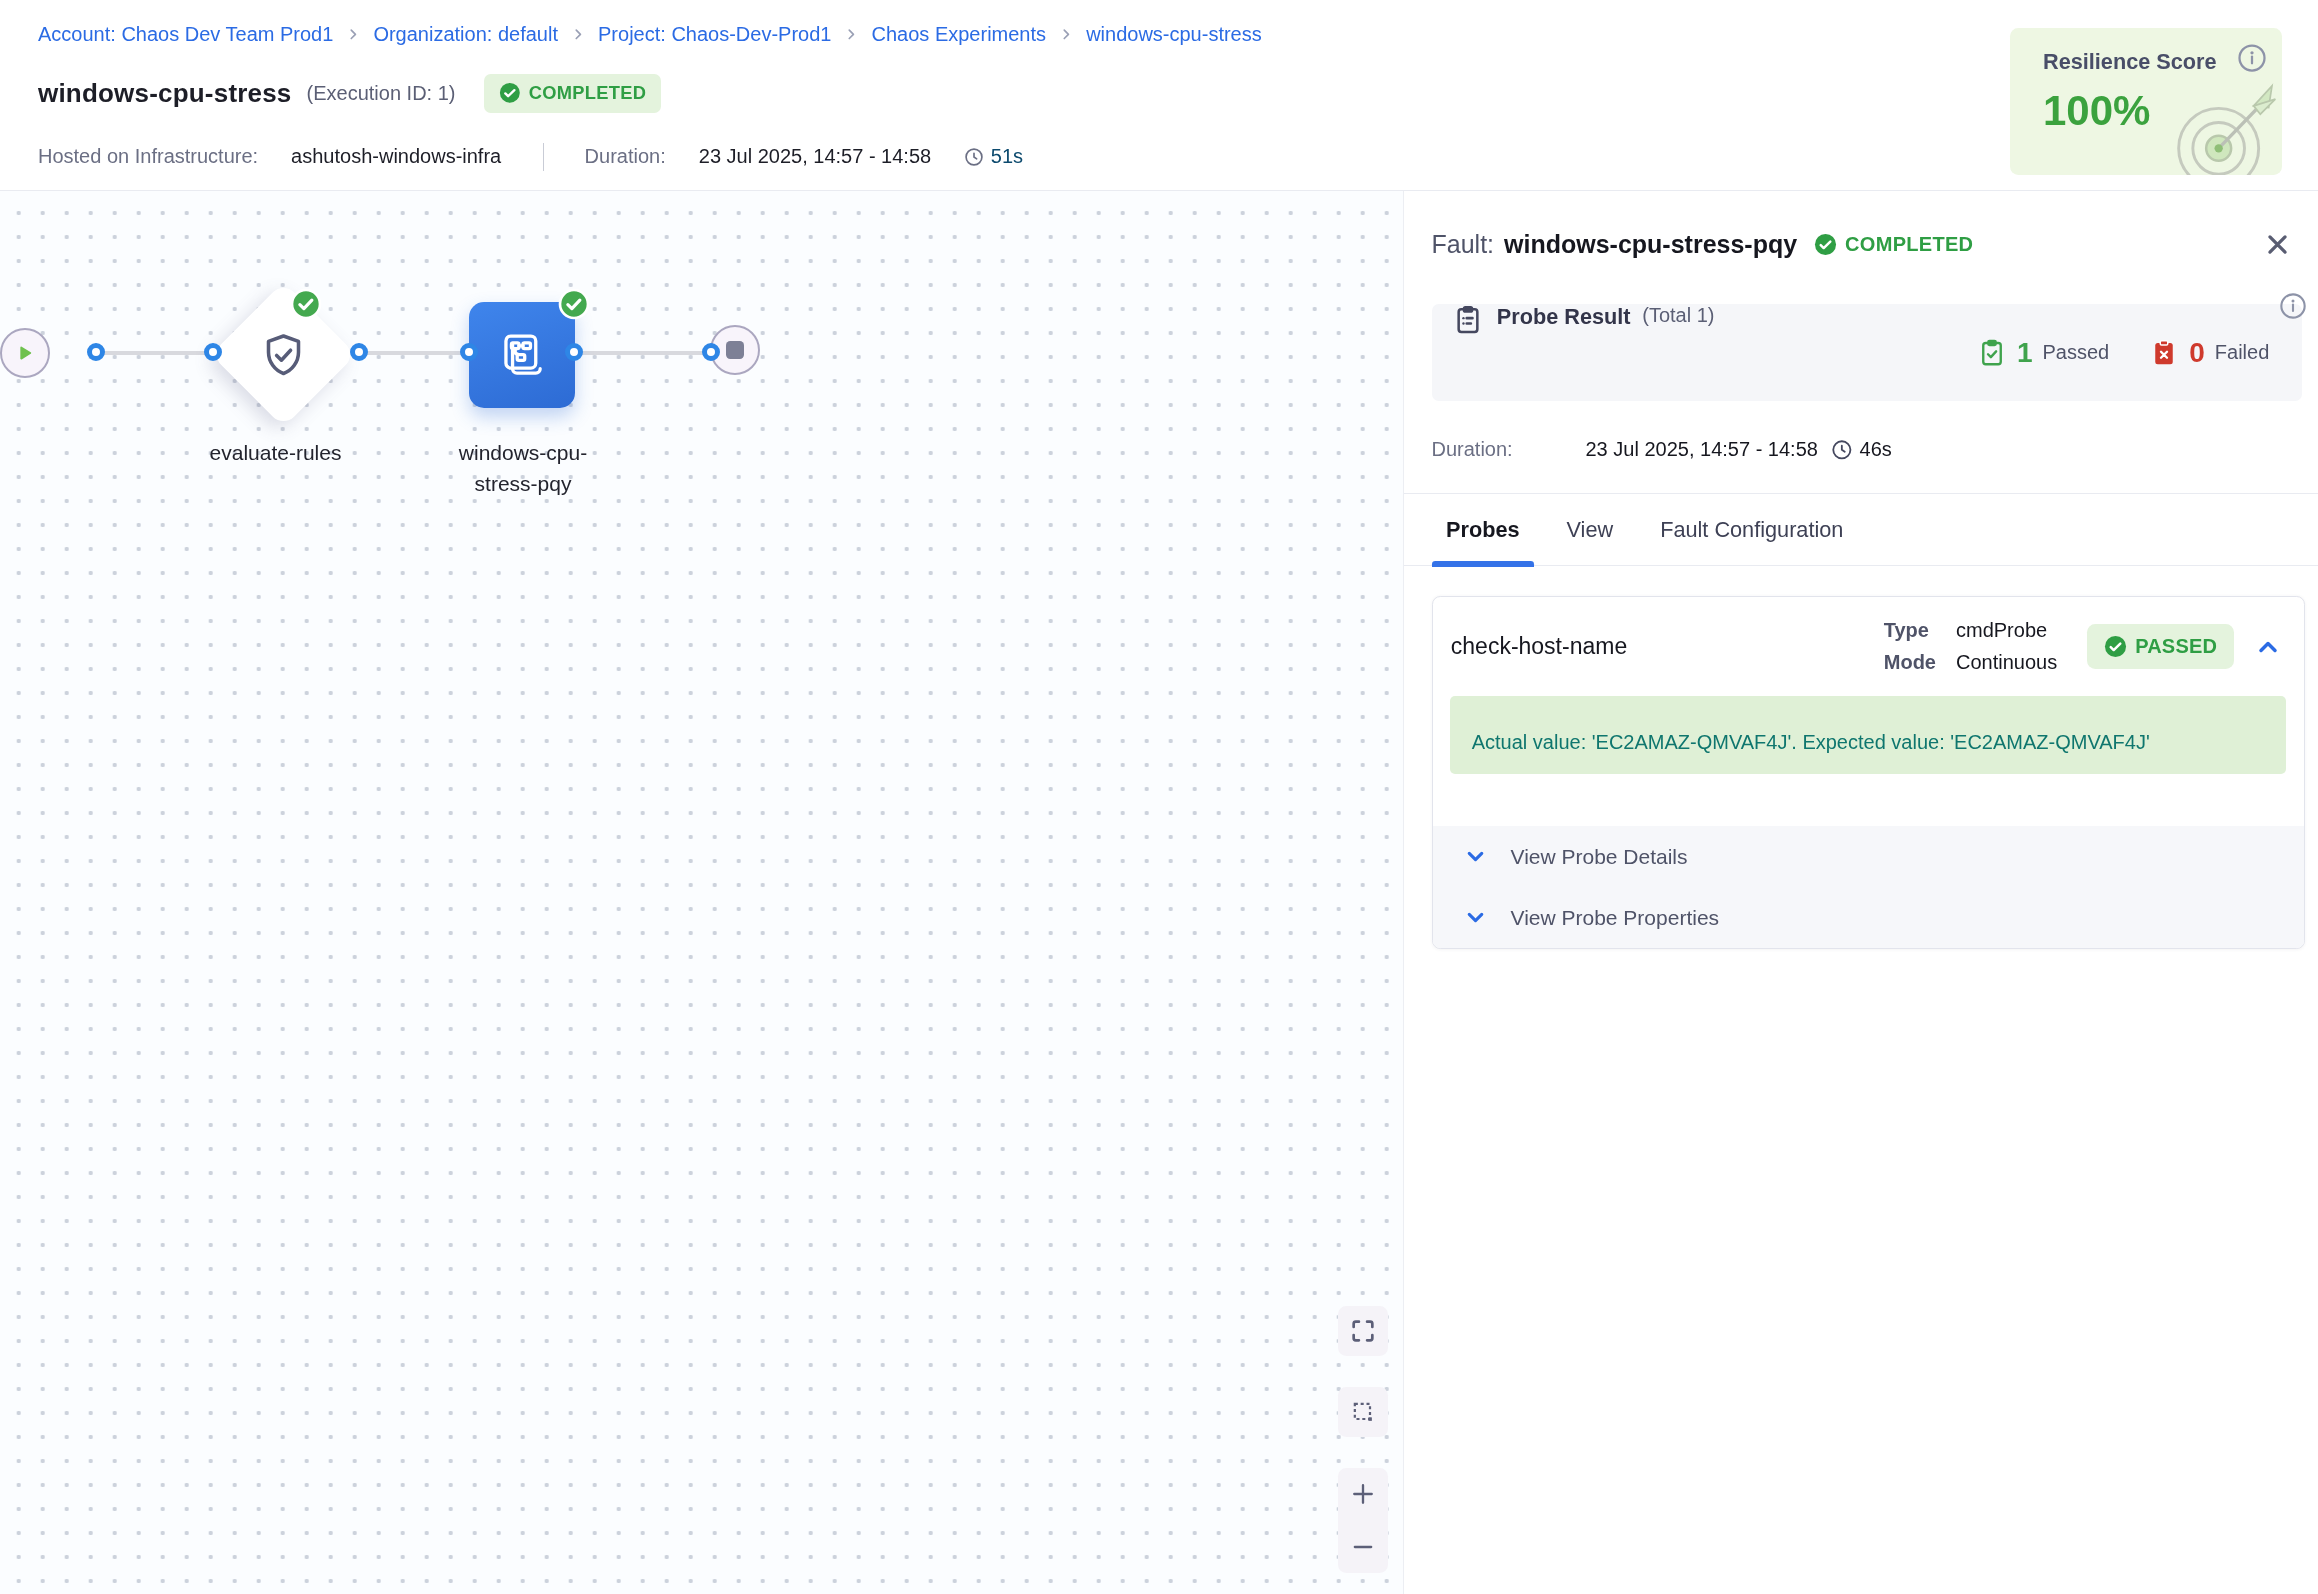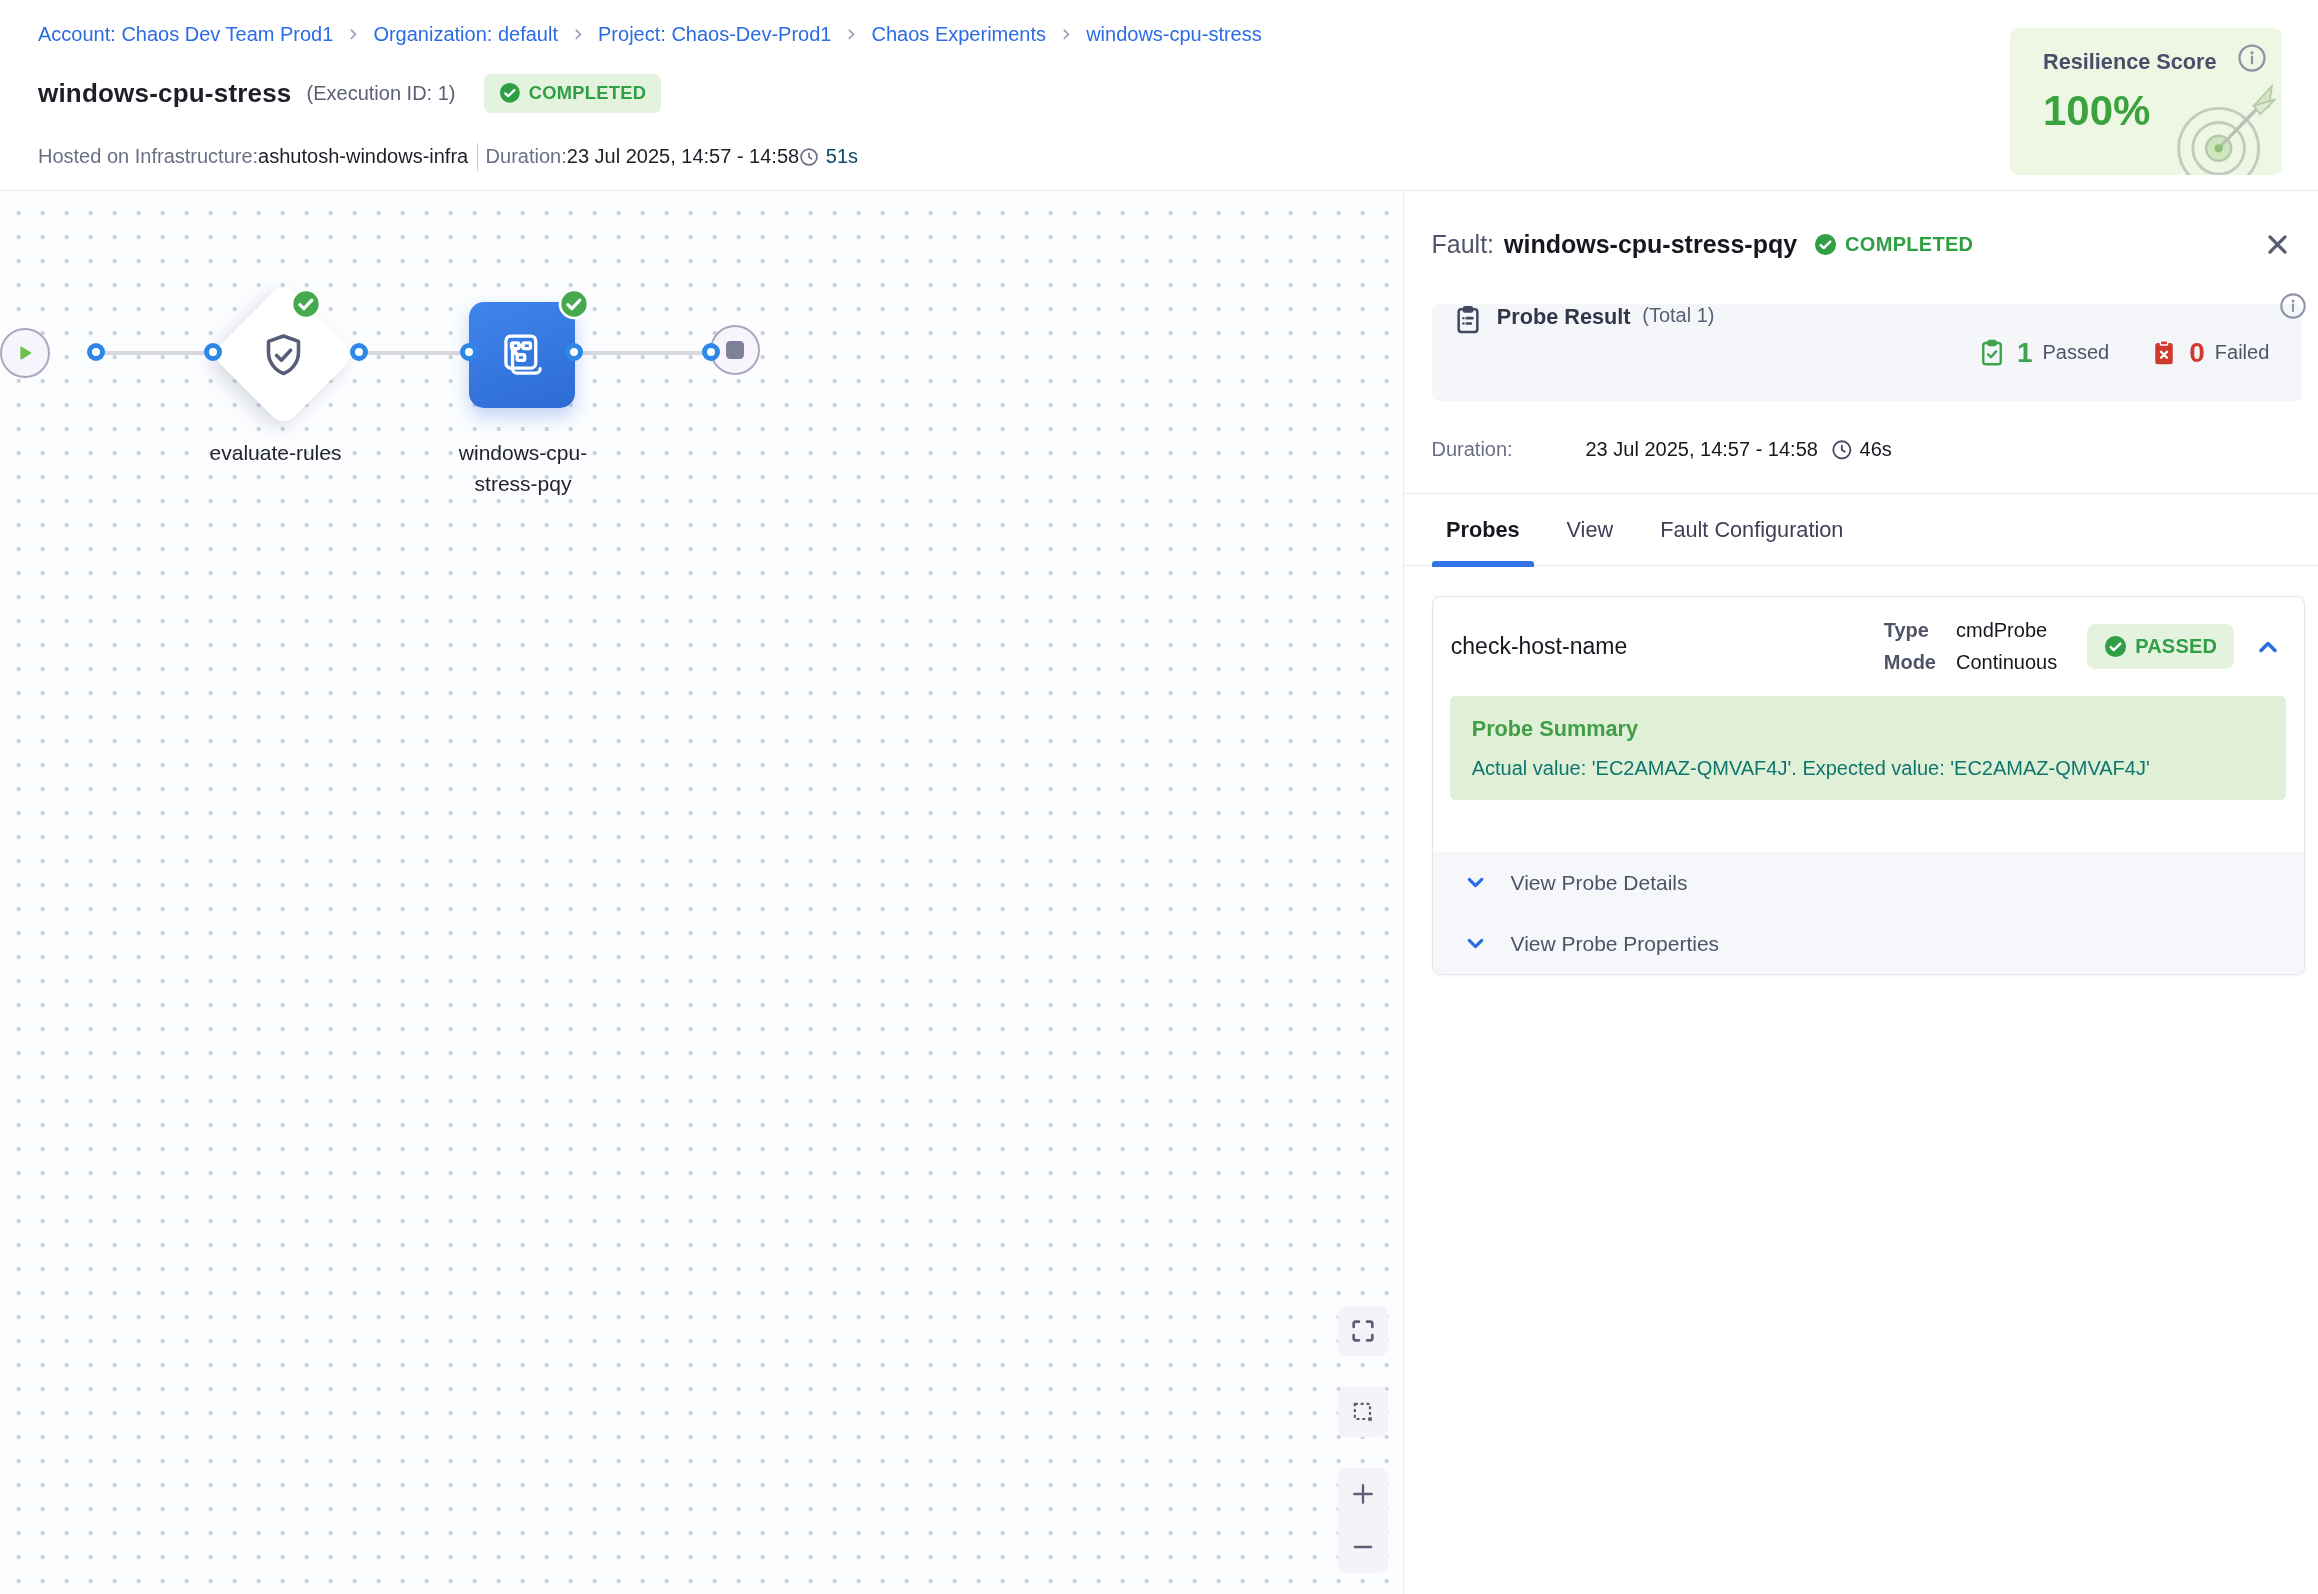--- a/index.html
+++ b/index.html
@@ -7,21 +7,21 @@
 
   
   .hdr { position:relative; height:191px; background:#fff; border-bottom:0.8px solid #e9ebf1; padding:23px 0 0 38px; }
   .bc { display:flex; align-items:center; gap:11.7px; font-size:20px; }
   .bc a { color:#2b6be4; text-decoration:none; cursor:pointer; }
   .bc .sep { display:flex; align-items:center; }
   .title-row { display:flex; align-items:center; gap:15px; margin-top:28px; }
   .title-row .title { font-size:26px; font-weight:700; color:#1d1e27; letter-spacing:0.2px; }
   .title-row .execid { font-size:20px; color:#5b5f75; }
   .badge-completed { display:inline-flex; align-items:center; gap:8.3px; background:#e4f3dd; color:#2f9e44; font-weight:700; font-size:18.3px; letter-spacing:0.3px; border-radius:6.7px; padding:8.3px 15px; margin-left:13.3px; }
-  .meta-row { display:flex; align-items:center; gap:0; margin-top:30px; font-size:20px; }
+  .meta-row { display:flex; align-items:center; gap:33px; margin-top:30px; font-size:20px; }
   .meta-label { color:#6b6f84; }
   .meta-value { color:#1d1e27; }
   .meta-sep { width:0.8px; height:28px; background:#c9ccd6; margin:0 8.3px; }
   .meta-elapsed { display:flex; align-items:center; gap:6.7px; color:#0c4a6e; }
 
   .res-card { position:absolute; top:27.5px; right:37px; width:272px; height:147px; background:#eef7e3; border-radius:8.3px; padding:21.7px 0 0 33px; overflow:hidden; }
   .res-card .res-label { font-size:21.7px; font-weight:600; color:#494e68; }
   .res-card .res-value { font-size:42px; font-weight:700; color:#3ba23e; margin-top:11.7px; }
   .res-card .res-info { position:absolute; top:15px; right:15px; }
   .res-card .res-art { position:absolute; right:-10px; bottom:-11.7px; }
@@ -388,21 +388,20 @@
         <button class="pc-collapse">
           <span>
               <svg width="28" height="28" viewBox="0 0 24 24" fill="none" stroke="#2b6be4" stroke-width="3" stroke-linecap="round" stroke-linejoin="round">
                 <path d="M6 15l6-6 6 6"></path>
               </svg>
             </span>
         </button>
       </div>
 
       <div class="pc-summary">
-        <div class="st">Probe Summary</div>
         <div class="sx">Actual value: 'EC2AMAZ-QMVAF4J'. Expected value: 'EC2AMAZ-QMVAF4J'</div>
       </div>
 
       <div class="pc-foot">
         <div class="pc-row">
           <span>
               <svg width="25" height="25" viewBox="0 0 24 24" fill="none" stroke="#2b6be4" stroke-width="3" stroke-linecap="round" stroke-linejoin="round">
                 <path d="M6 9l6 6 6-6"></path>
               </svg>
             </span>

